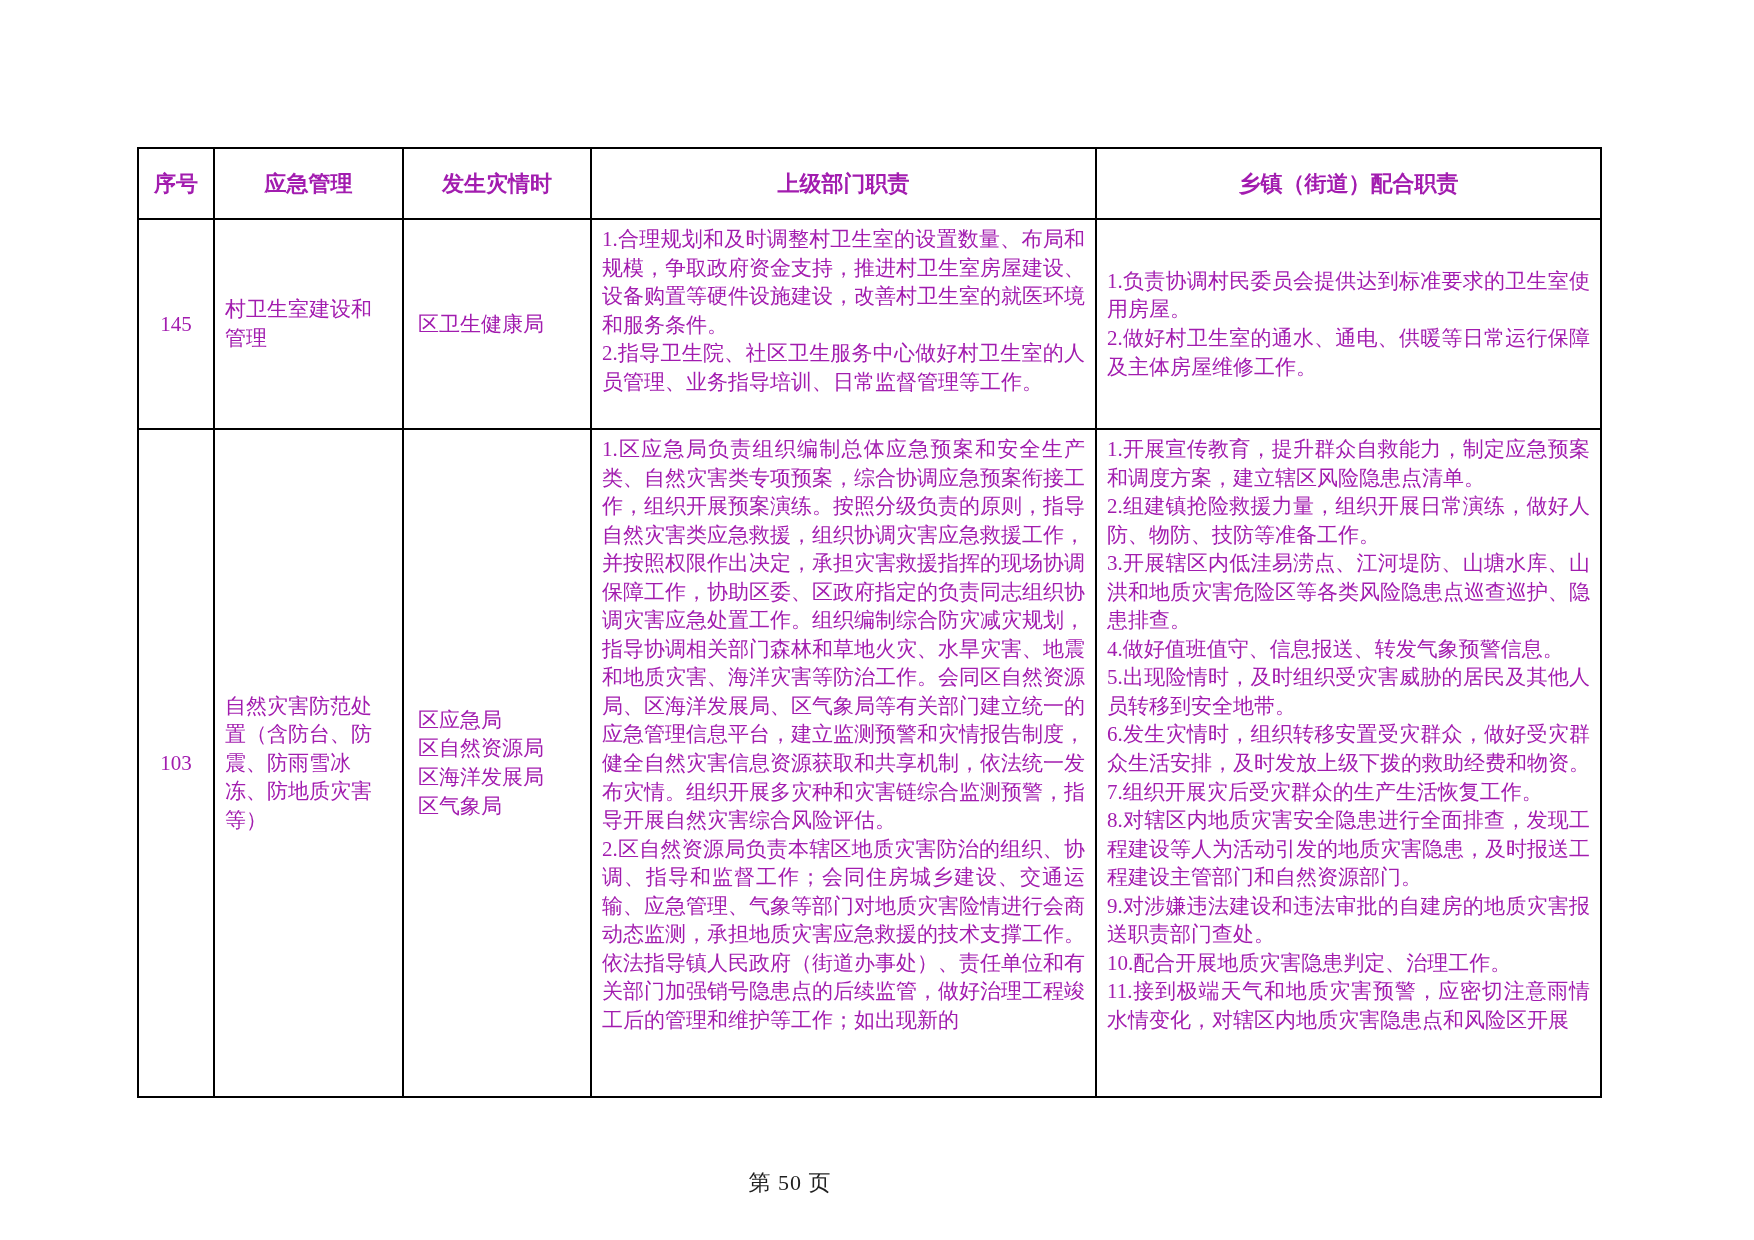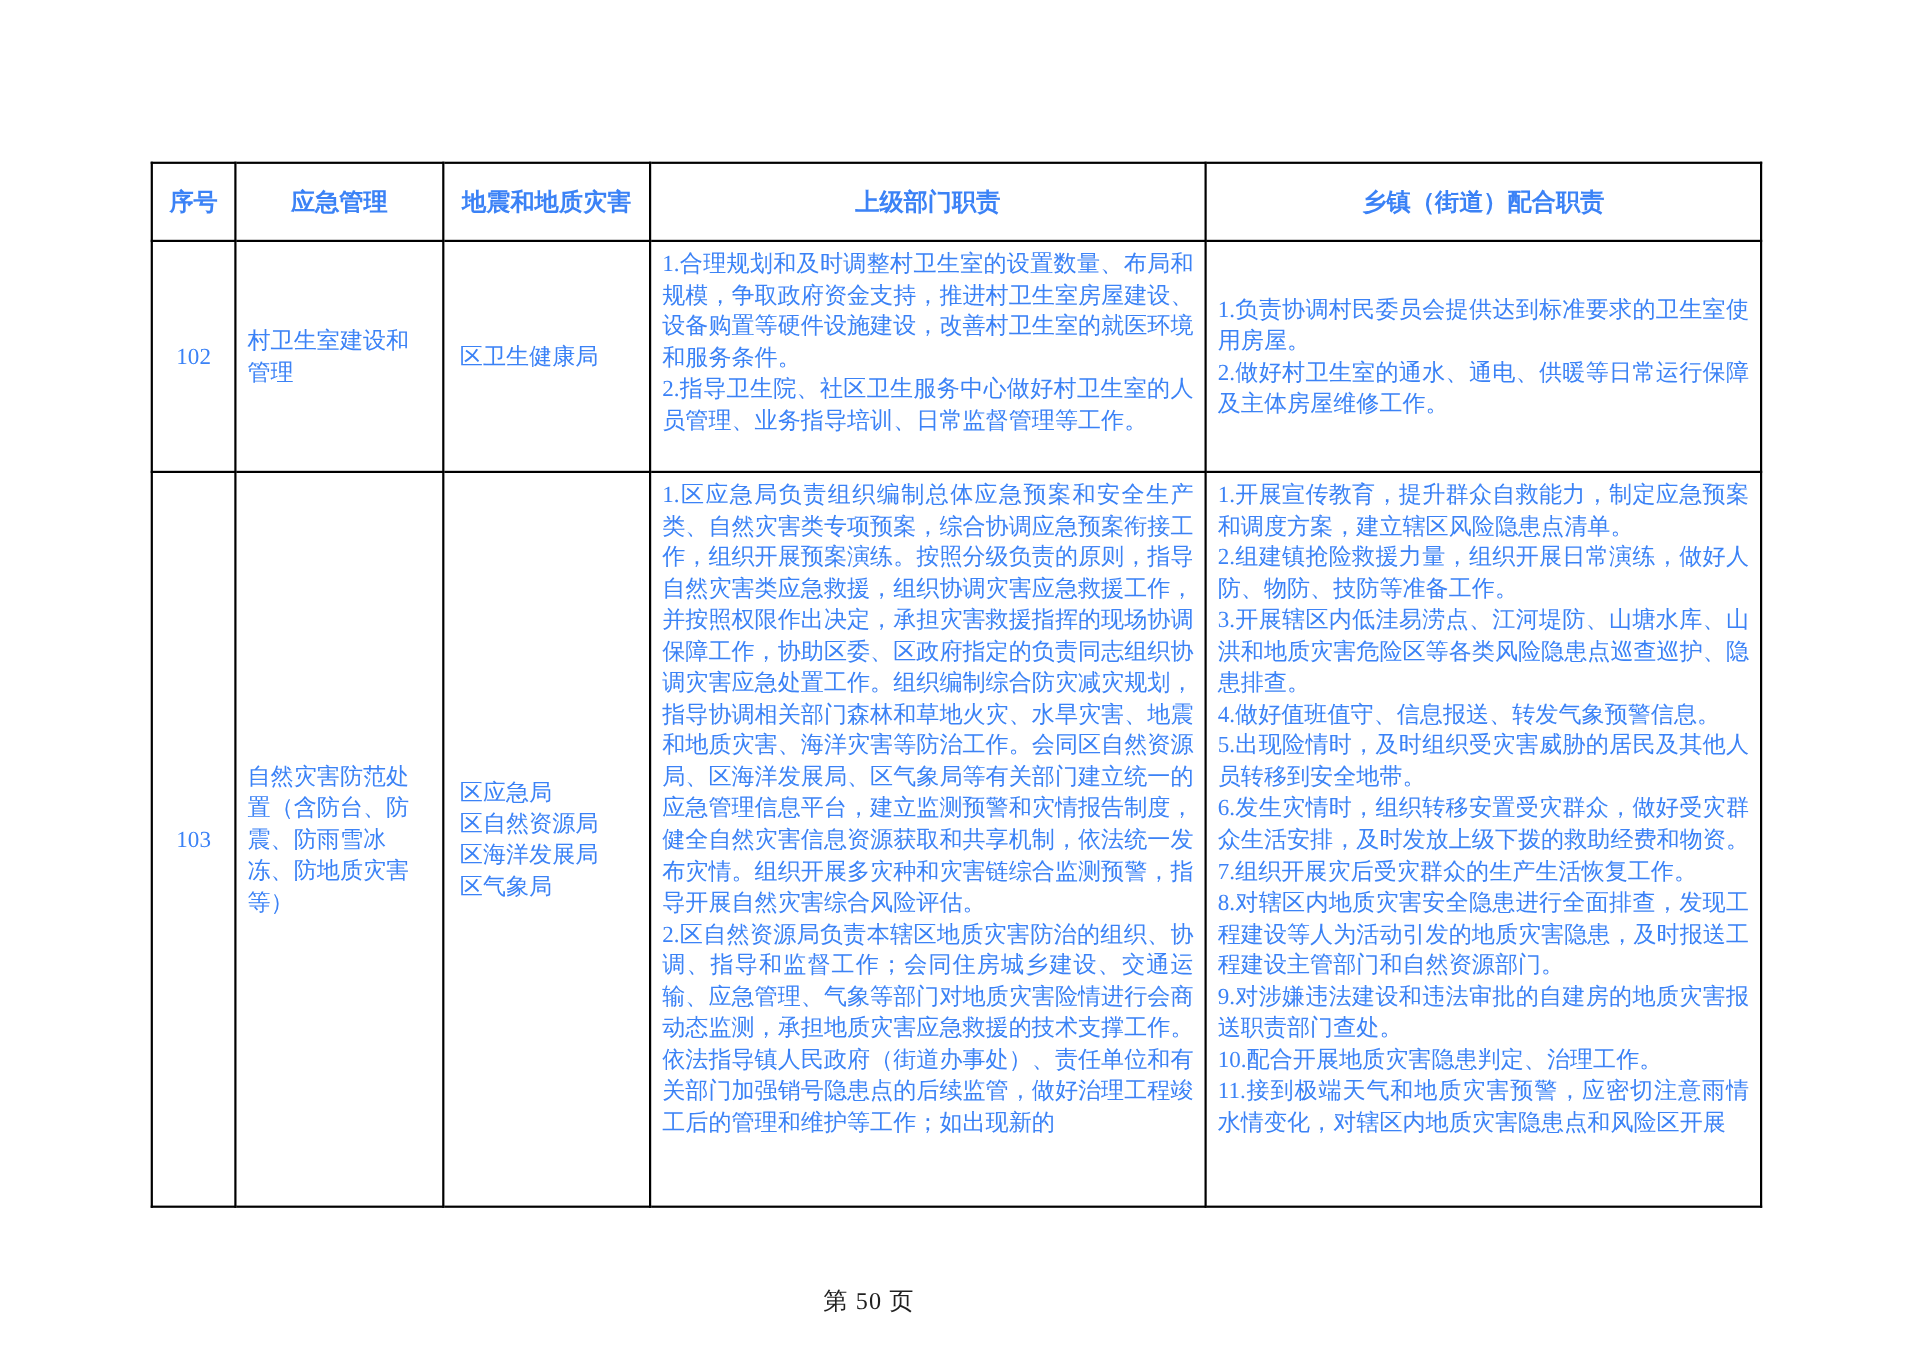--- a/index.html
+++ b/index.html
@@ -15,21 +15,21 @@
     position:absolute; left:137px; top:147px;
     width:1463px;
     border-collapse:collapse;
     table-layout:fixed;
   }
   .duty-table td, .duty-table th {
     border:2px solid #000000;
     font-weight:normal;
     font-size:21px;
     line-height:1.36;
-    color:#3b82f6;
+    color:#a21caf;
     overflow:hidden;
   }
   col.c-no   { width:76px;  }
   col.c-item { width:189px; }
   col.c-dept { width:188px; }
   col.c-up   { width:505px; }
   col.c-town { width:505px; }
 
   .hdr th {
     font-family:"Liberation Sans","DejaVu Sans",sans-serif;
@@ -92,27 +92,27 @@
       <col class="c-no">
         <col class="c-item">
         <col class="c-dept">
         <col class="c-up">
         <col class="c-town">
     </colgroup>
     <tbody>
       <tr class="hdr">
         <th>序号</th>
         <th>应急管理</th>
-        <th>地震和地质灾害</th>
+        <th>发生灾情时</th>
         <th>上级部门职责</th>
         <th>乡镇（街道）配合职责</th>
       </tr>
 
       <tr class="row-102">
-        <td class="cell-no">102</td>
+        <td class="cell-no">145</td>
         <td class="cell-item">村卫生室建设和管理</td>
         <td class="cell-dept">区卫生健康局</td>
         <td class="cell-duty">1.合理规划和及时调整村卫生室的设置数量、布局和规模，争取政府资金支持，推进村卫生室房屋建设、设备购置等硬件设施建设，改善村卫生室的就医环境和服务条件。
 2.指导卫生院、社区卫生服务中心做好村卫生室的人员管理、业务指导培训、日常监督管理等工作。</td>
         <td class="cell-duty v-mid">1.负责协调村民委员会提供达到标准要求的卫生室使用房屋。
 2.做好村卫生室的通水、通电、供暖等日常运行保障及主体房屋维修工作。</td>
       </tr>
 
 
       <tr class="row-103">

